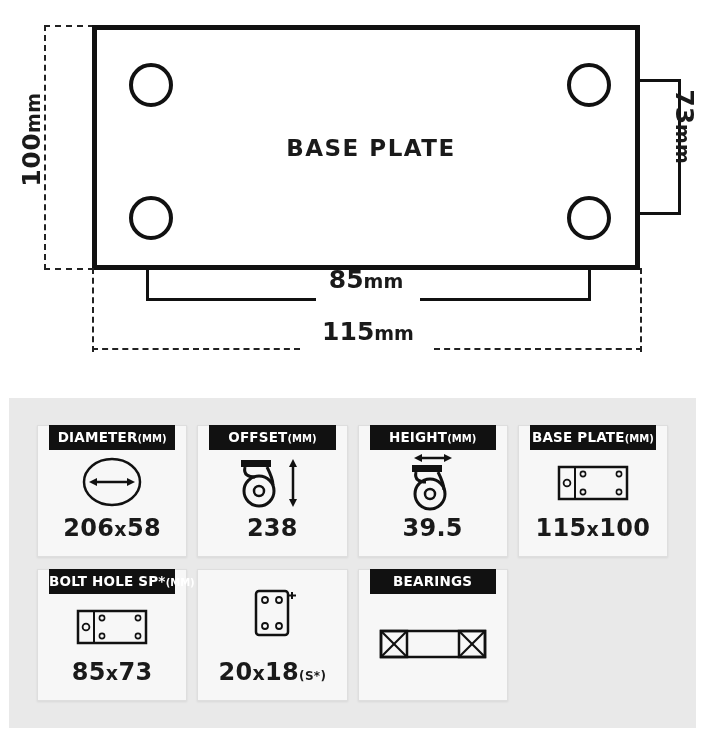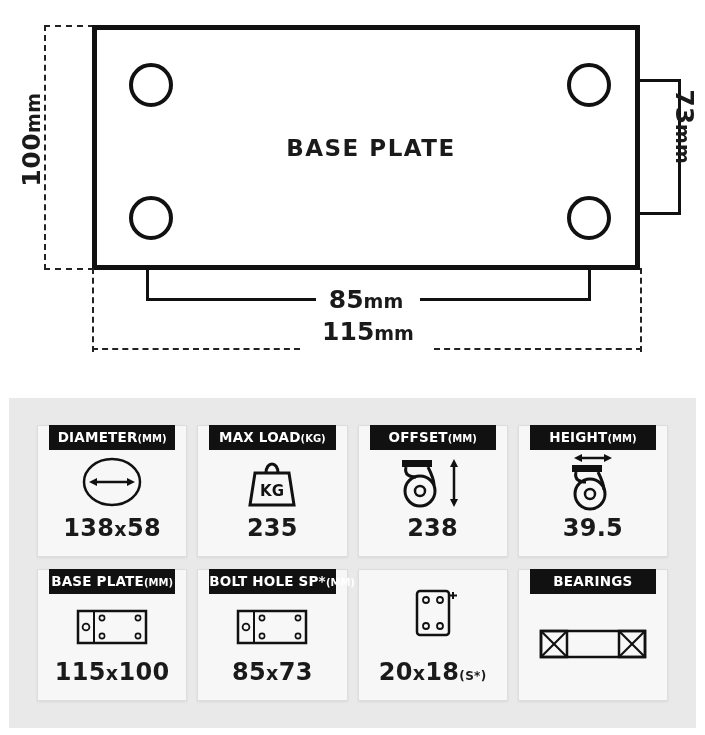--- a/index.html
+++ b/index.html
@@ -163,21 +163,21 @@
     position: absolute;
     left: 420px;
     top: 298px;
     width: 168px;
     height: 0;
     border-top: 3px solid #111;
   }
   .label-85 {
     position: absolute;
     left: 306px;
-    top: 285px;
+    top: 265px;
     width: 120px;
     text-align: center;
     font-size: 25px;
     font-weight: bold;
   }
   .label-85 .unit { font-size: 19px; }
 
   
   .dim115-vl {
     position: absolute;
@@ -354,37 +354,24 @@
       </div>
       <div class="spec-icon">
         <svg width="76" height="60" viewBox="0 0 76 60">
           <ellipse cx="38" cy="30" rx="28" ry="23" fill="none" stroke="#111" stroke-width="2.5"></ellipse>
           <line x1="19" y1="30" x2="57" y2="30" stroke="#111" stroke-width="2.5"></line>
           <polygon points="15,30 23,26 23,34" fill="#111"></polygon>
           <polygon points="61,30 53,26 53,34" fill="#111"></polygon>
         </svg>
       </div>
       <div class="spec-value">
-        <span>138</span><span class="x">x</span><span>58</span>
-      </div>
-    </div>
-
-    <div class="spec-card">
-      <div class="spec-header">
-        <span>MAX LOAD</span><span class="small">(KG)</span>
-      </div>
-      <div class="spec-icon">
-        <svg width="70" height="62" viewBox="0 0 70 62">
-          <path d="M18 22 L52 22 L57 54 L13 54 Z" fill="none" stroke="#111" stroke-width="3"></path>
-          <path d="M29 22 C29 10, 41 10, 41 22" fill="none" stroke="#111" stroke-width="3"></path>
-          <text x="35" y="45" font-family="DejaVu Sans, sans-serif" font-size="15" font-weight="bold" fill="#111" text-anchor="middle">KG</text>
-        </svg>
-      </div>
-      <div class="spec-value">235</div>
-    </div>
+        <span>206</span><span class="x">x</span><span>58</span>
+      </div>
+    </div>
+
 
     <div class="spec-card">
       <div class="spec-header">
         <span>OFFSET</span><span class="small">(MM)</span>
       </div>
       <div class="spec-icon">
         <svg width="86" height="62" viewBox="0 0 86 62">
           <rect x="12" y="9" width="30" height="7" fill="#111"></rect>
           <path d="M16 16 C14 24, 20 26, 26 26" fill="none" stroke="#111" stroke-width="3"></path>
           <path d="M38 16 C42 24, 44 30, 44 34" fill="none" stroke="#111" stroke-width="3"></path>

